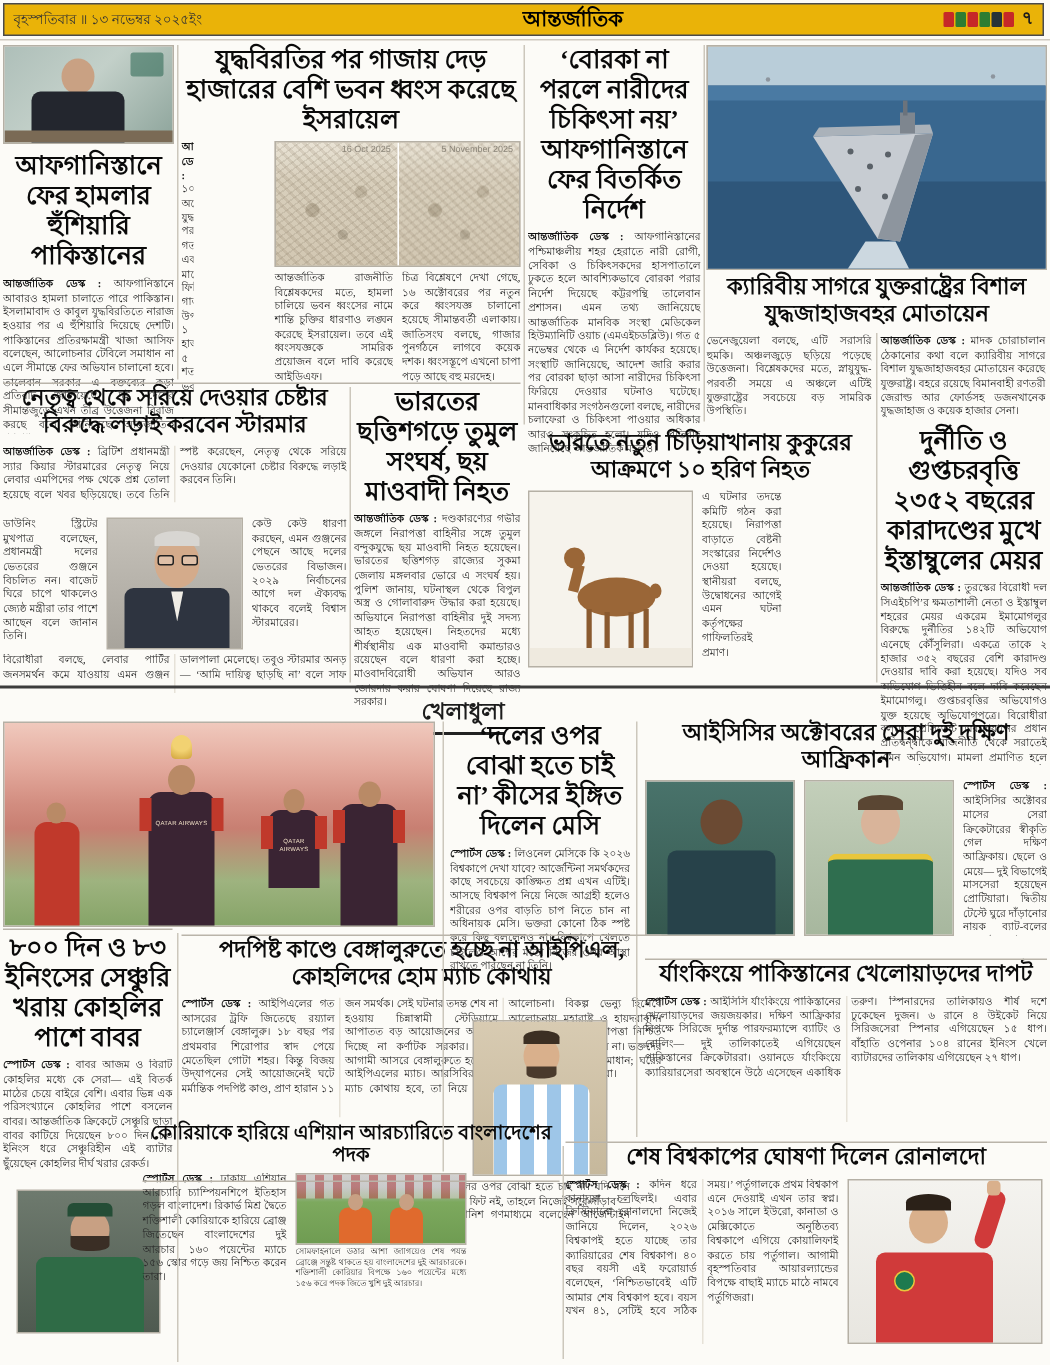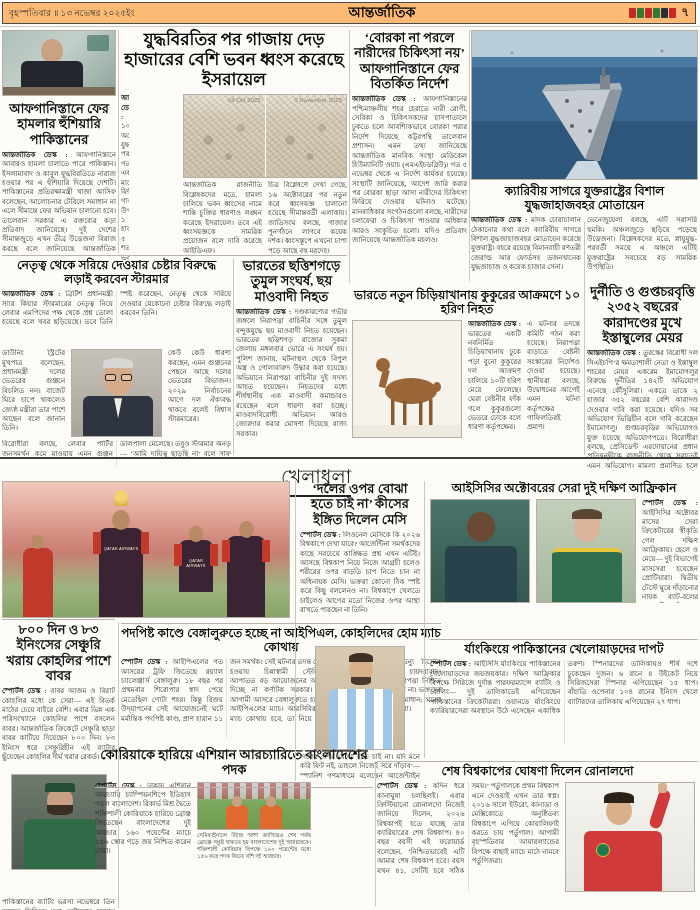--- a/index.html
+++ b/index.html
@@ -1,44 +1,44 @@
 <!DOCTYPE html>
 <html><head>
 <meta charset="utf-8">
 <style>
   html,body{margin:0;padding:0;background:#d9d7d2;}
   .page{position:relative;width:700px;height:910px;margin:0 auto;background:#fcfbf7;
         font-family:"Liberation Serif","DejaVu Serif",serif;color:#1c1c1c;overflow:hidden;}
   
   .masthead{position:absolute;left:2px;top:2px;width:694px;height:22px;border:1px solid #4a4a4a;
             display:flex;align-items:center;justify-content:space-between;padding:0 6px;box-sizing:border-box;
-            background:#fdba74;}
+            background:#eab308;}
   .m-date{font-size:9px;color:#333;}
   .m-section{font-size:14px;font-weight:bold;color:#000;}
   .m-right{display:flex;align-items:center;gap:5px;}
   .logo{display:flex;gap:1px;align-items:center;}
   .logo div{width:7px;height:10px;border-radius:1px;}
   .m-page{font-size:12px;font-weight:bold;}
   .mast-underline{position:absolute;left:0;top:26px;width:700px;height:1px;background:#cfcac0;}
 
   .art{position:absolute;box-sizing:border-box;}
   .hl{font-weight:bold;text-align:center;color:#0a0a0a;line-height:1.18;margin:0 0 4px 0;}
   .hl-xl{font-size:17px;}
-  .hl-lg{font-size:12px;}
+  .hl-lg{font-size:15px;}
   .hl-md{font-size:13px;}
-  .hl-sm{font-size:13px;}
+  .hl-sm{font-size:17px;}
   .body-txt{font-size:7px;line-height:1.34;text-align:justify;color:#262626;overflow:hidden;}
   .deck{font-weight:bold;color:#111;}
   .cols2{column-count:2;column-gap:7px;column-rule:1px solid #e6e2d8;}
   .cols3{column-count:3;column-gap:7px;column-rule:1px solid #e6e2d8;}
   .row{display:flex;gap:6px;}
   .vrule{position:absolute;width:1px;background:#ccc7bc;}
   .hrule{position:absolute;height:1px;background:#b9b4a9;}
   .sports-divider{position:absolute;left:0;top:457px;width:700px;height:2px;background:#3c3c3c;}
-  .sports-title{position:absolute;left:281px;top:462px;font-size:19px;font-weight:normal;
+  .sports-title{position:absolute;left:281px;top:462px;font-size:15px;font-weight:bold;
                 border-bottom:2px solid #222;padding-bottom:1px;}
 
   
   .ph{position:relative;overflow:hidden;background:#cfcac0;border:1px solid #b5b0a5;box-sizing:border-box;}
   .p-head{position:absolute;border-radius:50%;background:#c9a183;}
   .p-torso{position:absolute;border-radius:6px 6px 0 0;}
   .cap{font-size:5.5px;line-height:1.3;text-align:justify;color:#333;overflow:hidden;margin-top:2px;}
 
   .ph-official{background:linear-gradient(135deg,#aebfb9 0%,#c3d0c9 45%,#8da49b 100%);}
   .ph-official .flagstrip{position:absolute;right:6px;top:4px;width:22px;height:16px;background:#1c5c46;opacity:.5;border-radius:2px;}
@@ -152,33 +152,33 @@
         <circle cx="120" cy="72" r="2" fill="#5a6168"></circle>
           <circle cx="100" cy="95" r="2" fill="#5a6168"></circle>
         <circle cx="118" cy="100" r="2" fill="#5a6168"></circle>
         <polygon points="105,130 125,130 135,150 92,150" fill="#e8eef2" opacity="0.85"></polygon>
         <circle cx="40" cy="22" r="1.5" fill="#8d959e"></circle>
           <circle cx="190" cy="20" r="1.5" fill="#8d959e"></circle>
       </svg>
     </div>
     <h2 class="hl hl-lg" style="margin-top:4px;">ক্যারিবীয় সাগরে যুক্তরাষ্ট্রের বিশাল যুদ্ধজাহাজবহর মোতায়েন</h2>
     <div class="row">
+      <div class="body-txt" style="width:110px;height:56px;"><span>ভেনেজুয়েলা বলছে, এটি সরাসরি হুমকি। অঞ্চলজুড়ে ছড়িয়ে পড়েছে উত্তেজনা। বিশ্লেষকদের মতে, স্নায়ুযুদ্ধ-পরবর্তী সময়ে এ অঞ্চলে এটিই যুক্তরাষ্ট্রের সবচেয়ে বড় সামরিক উপস্থিতি।</span></div>
       <div class="body-txt" style="width:110px;height:56px;">
         <b class="deck">আন্তর্জাতিক ডেস্ক :</b> <span>মাদক চোরাচালান ঠেকানোর কথা বলে ক্যারিবীয় সাগরে বিশাল যুদ্ধজাহাজবহর মোতায়েন করেছে যুক্তরাষ্ট্র। বহরে রয়েছে বিমানবাহী রণতরী জেরাল্ড আর ফোর্ডসহ ডজনখানেক যুদ্ধজাহাজ ও কয়েক হাজার সেনা।</span>
       </div>
-      <div class="body-txt" style="width:110px;height:56px;"><span>ভেনেজুয়েলা বলছে, এটি সরাসরি হুমকি। অঞ্চলজুড়ে ছড়িয়ে পড়েছে উত্তেজনা। বিশ্লেষকদের মতে, স্নায়ুযুদ্ধ-পরবর্তী সময়ে এ অঞ্চলে এটিই যুক্তরাষ্ট্রের সবচেয়ে বড় সামরিক উপস্থিতি।</span></div>
     </div>
   </div>
 
   <div class="art" style="left:2px;top:258px;width:229px;height:197px;">
     <h2 class="hl hl-lg">নেতৃত্ব থেকে সরিয়ে দেওয়ার চেষ্টার বিরুদ্ধে লড়াই করবেন স্টারমার</h2>
     <div class="body-txt cols2" style="height:38px;">
       <b class="deck">আন্তর্জাতিক ডেস্ক :</b> <span>ব্রিটিশ প্রধানমন্ত্রী স্যার কিয়ার স্টারমারের নেতৃত্ব নিয়ে লেবার এমপিদের পক্ষ থেকে প্রশ্ন তোলা হয়েছে বলে খবর ছড়িয়েছে। তবে তিনি স্পষ্ট করেছেন, নেতৃত্ব থেকে সরিয়ে দেওয়ার যেকোনো চেষ্টার বিরুদ্ধে লড়াই করবেন তিনি।</span>
     </div>
-    <div class="row" style="margin-top:21px;">
+    <div class="row" style="margin-top:10px;">
       <div class="body-txt" style="width:64px;height:88px;"><span>ডাউনিং স্ট্রিটের মুখপাত্র বলেছেন, প্রধানমন্ত্রী দলের ভেতরের গুঞ্জনে বিচলিত নন। বাজেট ঘিরে চাপে থাকলেও জ্যেষ্ঠ মন্ত্রীরা তার পাশে আছেন বলে জানান তিনি।</span></div>
       <div class="ph ph-starmer" style="width:92px;height:88px;">
         <div class="p-head" style="width:30px;height:34px;left:31px;top:12px;background:#d4ab8b;"></div>
         <div style="position:absolute;left:31px;top:8px;width:30px;height:10px;border-radius:50% 50% 0 0;background:#d8d6d2;"></div>
         <div class="glasses" style="left:33px;top:24px;"></div>
         <div class="glasses" style="left:49px;top:24px;"></div>
         <div class="p-torso" style="width:70px;height:46px;left:11px;top:46px;background:#2e3440;"></div>
         <div style="position:absolute;left:42px;top:48px;width:8px;height:20px;background:#f0ede6;clip-path:polygon(0 0,100% 0,50% 100%);"></div>
       </div>
       <div class="body-txt" style="width:64px;height:88px;"><span>কেউ কেউ ধারণা করছেন, এমন গুঞ্জনের পেছনে আছে দলের ভেতরের বিভাজন। ২০২৯ নির্বাচনের আগে দল ঐক্যবদ্ধ থাকবে বলেই বিশ্বাস স্টারমারের।</span></div>
@@ -204,23 +204,20 @@
           <rect x="50" y="80" width="3.5" height="24" fill="#8a5a2f"></rect>
           <rect x="66" y="80" width="3.5" height="24" fill="#8a5a2f"></rect>
           <rect x="76" y="78" width="3.5" height="26" fill="#8a5a2f"></rect>
           <rect x="30" y="48" width="7" height="18" fill="#9a6637" transform="rotate(14 30 48)"></rect>
           <circle cx="30" cy="44" r="7" fill="#9a6637"></circle>
           <path d="M27 38 L22 26 M27 38 L29 24 M22 30 L17 24 M28 30 L33 22" stroke="#6e4categorie52a" stroke-width="2" fill="none" stroke-linecap="round"></path>
           <ellipse cx="84" cy="66" rx="4" ry="5" fill="#9a6637"></ellipse>
           <rect x="0" y="104" width="110" height="14" fill="#efeadf"></rect>
         </svg>
       </div>
-      <div class="body-txt" style="width:53px;height:118px;">
-        <b class="deck">আন্তর্জাতিক ডেস্ক :</b> <span>ভারতের একটি নবনির্মিত চিড়িয়াখানায় ঢুকে পড়া বুনো কুকুরের দল আক্রমণ চালিয়ে ১০টি হরিণ মেরে ফেলেছে। ঘেরা বেষ্টনীর ফাঁক গলে কুকুরগুলো ভেতরে ঢোকে বলে ধারণা কর্তৃপক্ষের।</span>
-      </div>
       <div class="body-txt" style="width:53px;height:118px;"><span>এ ঘটনার তদন্তে কমিটি গঠন করা হয়েছে। নিরাপত্তা বাড়াতে বেষ্টনী সংস্কারের নির্দেশও দেওয়া হয়েছে। স্থানীয়রা বলছে, উদ্বোধনের আগেই এমন ঘটনা কর্তৃপক্ষের গাফিলতিরই প্রমাণ।</span></div>
     </div>
   </div>
 
   <div class="art" style="left:587px;top:284px;width:111px;height:171px;">
     <h3 class="hl hl-sm">দুর্নীতি ও গুপ্তচরবৃত্তি ২৩৫২ বছরের কারাদণ্ডের মুখে ইস্তাম্বুলের মেয়র</h3>
     <div class="body-txt" style="height:122px;">
       <b class="deck">আন্তর্জাতিক ডেস্ক :</b> <span>তুরস্কের বিরোধী দল সিএইচপি’র ক্ষমতাশালী নেতা ও ইস্তাম্বুল শহরের মেয়র একরেম ইমামোগলুর বিরুদ্ধে দুর্নীতির ১৪২টি অভিযোগ এনেছে কৌঁসুলিরা। একত্রে তাকে ২ হাজার ৩৫২ বছরের বেশি কারাদণ্ড দেওয়ার দাবি করা হয়েছে। যদিও সব অভিযোগ ভিত্তিহীন বলে দাবি করেছেন ইমামোগলু। গুপ্তচরবৃত্তির অভিযোগও যুক্ত হয়েছে অভিযোগপত্রে। বিরোধীরা বলছে, প্রেসিডেন্ট এরদোয়ানের প্রধান প্রতিদ্বন্দ্বীকে রাজনীতি থেকে সরাতেই এমন অভিযোগ। মামলা প্রমাণিত হলে তার সর্বোচ্চ ৫ হাজার ৪৩২ বছর পর্যন্ত দণ্ড হতে পারে।</span>
     </div>
   </div>

